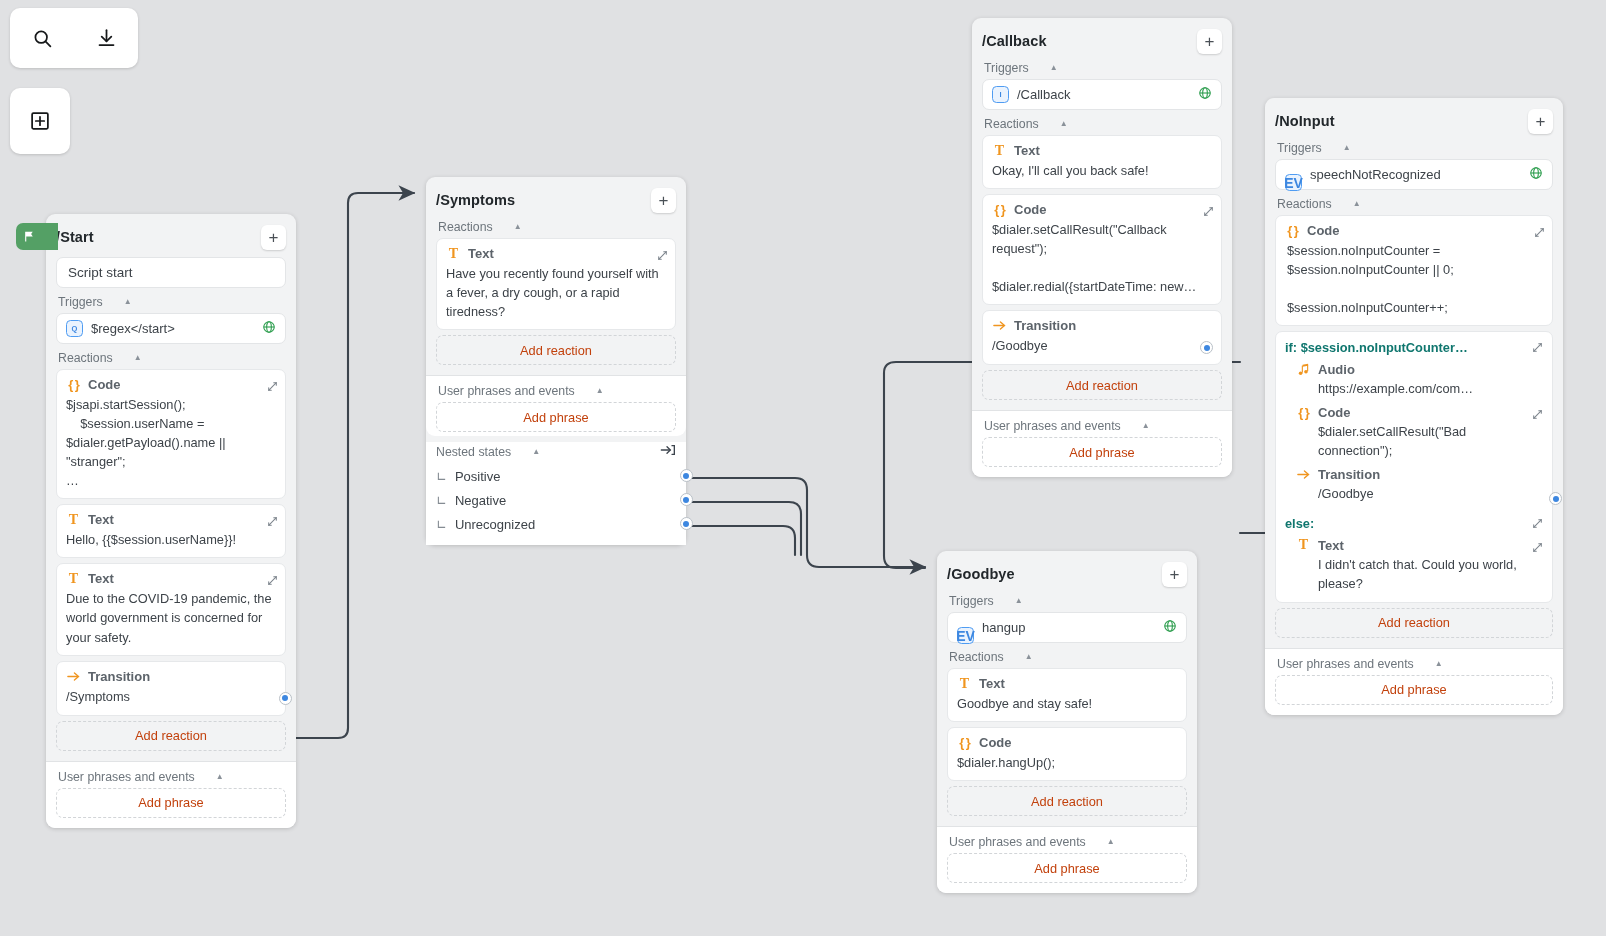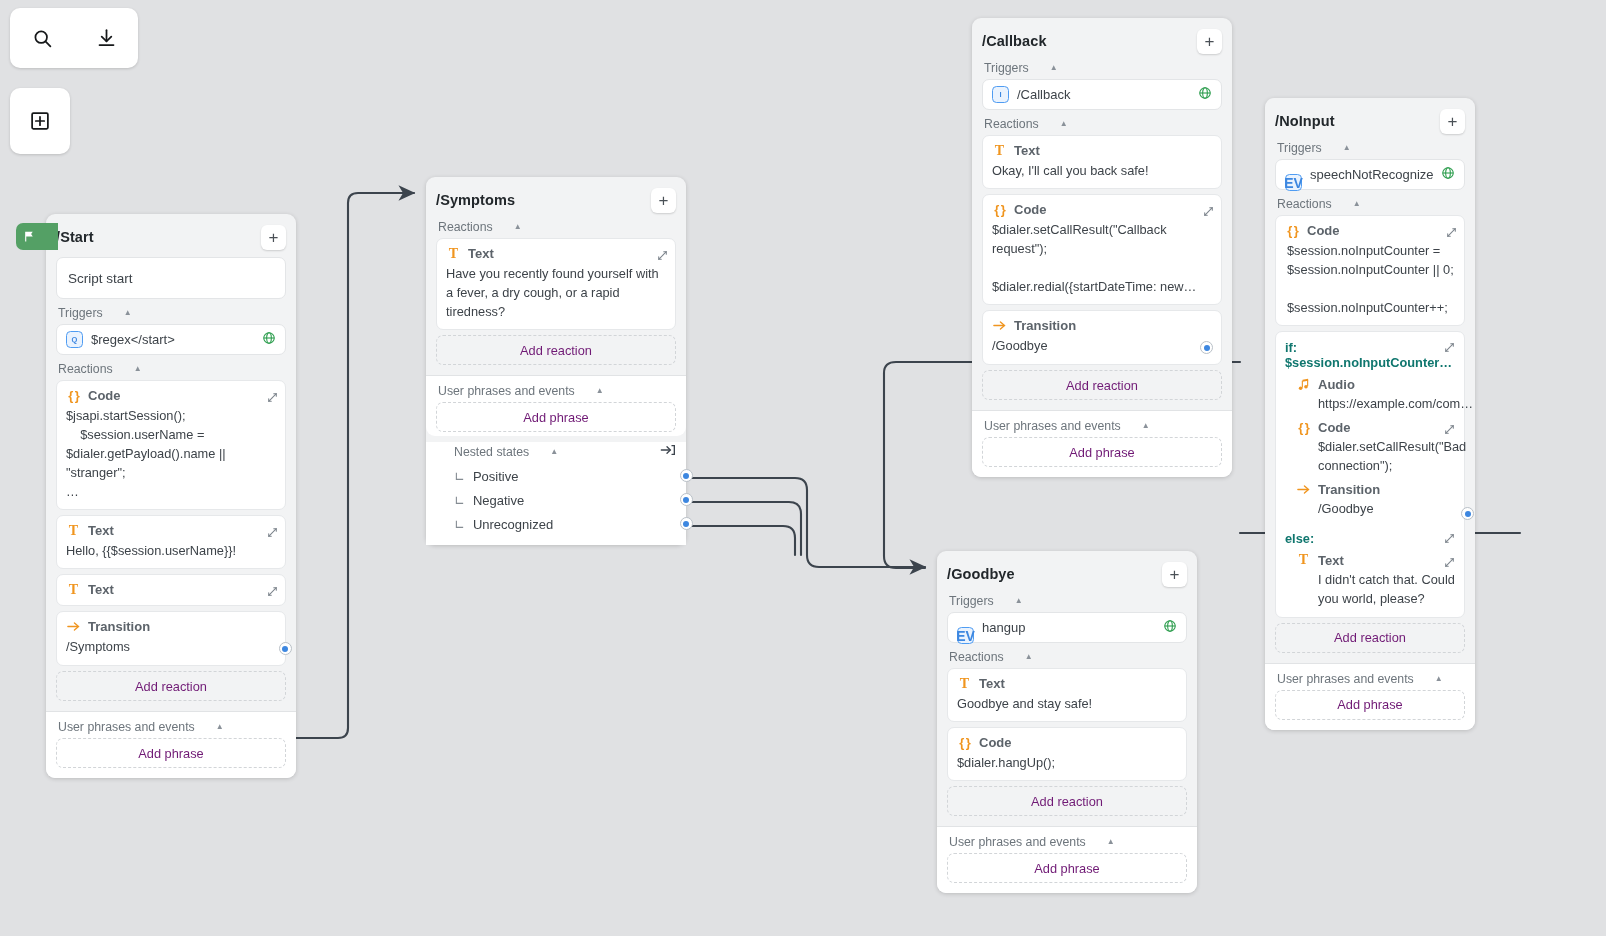--- a/index.html
+++ b/index.html
@@ -40,21 +40,21 @@
     font-size: 17px; color: #4a5056; line-height: 1; cursor: pointer; font-weight: 300;
   }
   .startflag2 {
     position: absolute; left: -30px; top: 9px; width: 42px; height: 27px;
     background: #54a065; border-radius: 7px 0 0 7px;
     display: flex; align-items: center; padding-left: 7px; z-index: 2;
   }
 
   .name-box {
     margin-top: 7px; background: #fff; border: 1px solid #e3e5e7; border-radius: 7px;
-    height: 42px; display: flex; align-items: center; padding: 0 11px;
+    height: 31px; display: flex; align-items: center; padding: 0 11px;
     font-size: 13.5px; color: #3d4349;
   }
 
   .sec-label {
     display: flex; align-items: center; gap: 21px;
     font-size: 12.3px; color: #6d757c; margin: 7px 0 4px 2px;
   }
   .caret { font-size: 8px; color: #8a9199; line-height: 1; }
 
   .trigger-row {
@@ -80,26 +80,26 @@
   .card-body.ind { padding-left: 2px; }
   .shrink { position: absolute; right: 7px; top: 8px; cursor: pointer; }
 
   .ic { width: 15px; height: 15px; display: flex; align-items: center; justify-content: center; flex: 0 0 auto; }
   .ic-t { color: #f0951f; font-weight: bold; font-size: 14px; font-family: "Liberation Serif", serif; line-height: 1; }
   .ic-code { color: #f0951f; font-size: 13px; font-weight: bold; letter-spacing: -1px; }
 
   .dashed {
     border: 1.3px dashed #d2d5d8; border-radius: 7px; height: 30px;
     display: flex; align-items: center; justify-content: center;
-    font-size: 12.8px; color: #701a75; cursor: pointer; background: transparent;
+    font-size: 12.8px; color: #c2410c; cursor: pointer; background: transparent;
   }
 
   .divider { height: 1px; background: #e1e3e5; }
   .node-bottom { padding: 8px 10px 10px 10px; background: #fff; border-radius: 0 0 9px 9px; }
-  .nested-wrap { padding: 0 10px 9px 28px; background: #fff; }
+  .nested-wrap { padding: 0 10px 9px 10px; background: #fff; }
   .nested-head { display: flex; align-items: center; justify-content: space-between; margin: 6px 0 2px 0; }
   .nested-item {
     display: flex; align-items: center; gap: 8px; height: 24px;
     font-size: 13px; color: #3d4349; position: relative;
   }
   .corner { color: #858c93; font-size: 13px; font-family: "DejaVu Sans", sans-serif; line-height: 1; }
 
   .port {
     position: absolute; width: 13px; height: 13px; border-radius: 50%;
     background: #fff; border: 1.4px solid #b9c0c7;
@@ -236,20 +236,21 @@
               <polyline points="6.2,13.5 2.5,13.5 2.5,9.8"></polyline>
           </svg>
         </span>
       </div>
 
       <div class="card">
         <div class="card-head">
           <span class="ic ic-t">T</span>
           <span class="card-type">Text</span>
         </div>
+        <div class="card-body">Due to the COVID-19 pandemic, the world government is concerned for your safety.</div>
         <span class="shrink">
           <svg width="11" height="11" viewBox="0 0 16 16" stroke="#7b838b" stroke-width="1.5" fill="none" stroke-linecap="round">
             <line x1="2.5" y1="13.5" x2="13.5" y2="2.5"></line>
               <polyline points="9.8,2.5 13.5,2.5 13.5,6.2"></polyline>
               <polyline points="6.2,13.5 2.5,13.5 2.5,9.8"></polyline>
           </svg>
         </span>
       </div>
 
       <div class="card" style="padding-bottom:9px;">
@@ -410,21 +411,21 @@
     <div class="divider"></div>
     <div class="node-bottom">
       <div class="sec-label" style="margin-top:0;">
         <span>User phrases and events</span>
         <span class="caret">▲</span>
       </div>
       <div class="dashed">Add phrase</div>
     </div>
   </div>
 
-  <div class="node" style="left:1265px; top:98px; width:210px;">
+  <div class="node" style="left:1265px; top:98px; width:298px;">
     <div class="node-top">
       <div class="node-head">
         <div class="node-title">/NoInput</div>
         <div class="plus-btn">+</div>
       </div>
       <div class="sec-label">
         <span>Triggers</span>
         <span class="caret">▲</span>
       </div>
       <div class="trigger-row">

